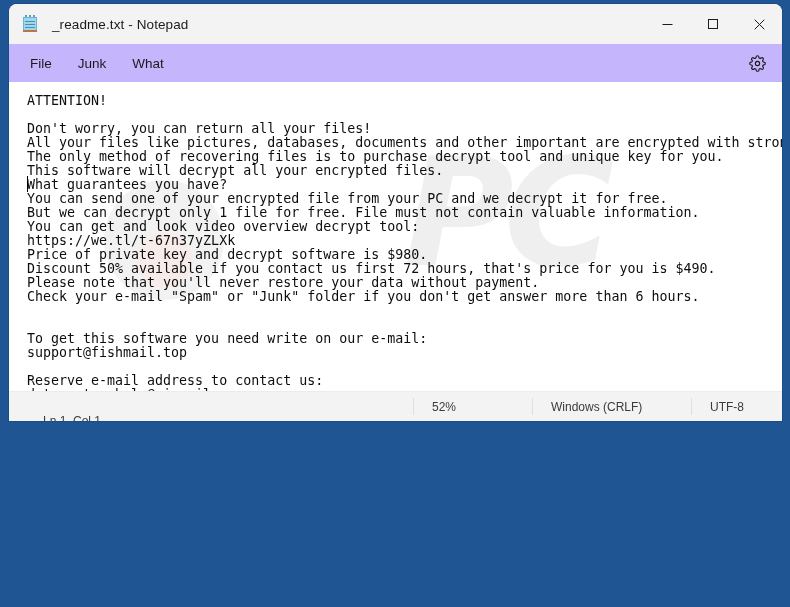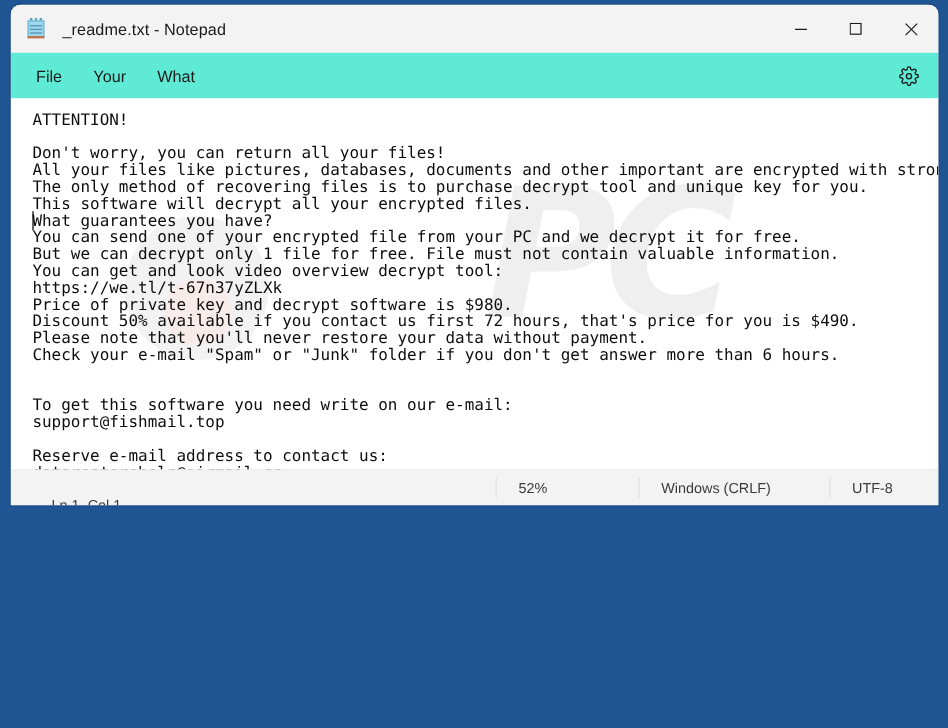--- a/index.html
+++ b/index.html
@@ -96,21 +96,21 @@
     display: flex;
     align-items: center;
     justify-content: center;
     color: #1b1b1b;
   }
 
   
   #menubar {
     height: 38px;
     flex: 0 0 38px;
-    background: #5eead4;
+    background: #c4b5fd;
     display: flex;
     align-items: center;
     padding-left: 10px;
     position: relative;
   }
   .menu-item {
     font-size: 13.5px;
     color: #1b1b1b;
     padding: 5px 11px;
     border-radius: 4px;
@@ -266,21 +266,21 @@
           <svg width="11" height="11" viewBox="0 0 11 11">
             <line x1="0.7" y1="0.7" x2="10.3" y2="10.3" stroke="currentColor" stroke-width="1"></line>
             <line x1="10.3" y1="0.7" x2="0.7" y2="10.3" stroke="currentColor" stroke-width="1"></line>
           </svg>
         </div>
       </div>
     </div>
 
     <div id="menubar">
       <div class="menu-item">File</div>
-      <div class="menu-item">Your</div>
+      <div class="menu-item">Junk</div>
       <div class="menu-item">What</div>
 
       <div id="settings-button">
         <svg width="17" height="17" viewBox="0 0 24 24" fill="none" stroke="#1b1b1b" stroke-width="1.6">
           <circle cx="12" cy="12" r="3"></circle>
           <path d="M19.4 15a1.65 1.65 0 0 0 .33 1.82l.06.06a2 2 0 1 1-2.83 2.83l-.06-.06a1.65 1.65 0 0 0-1.82-.33 1.65 1.65 0 0 0-1 1.51V21a2 2 0 0 1-4 0v-.09A1.65 1.65 0 0 0 9 19.4a1.65 1.65 0 0 0-1.82.33l-.06.06a2 2 0 1 1-2.83-2.83l.06-.06a1.65 1.65 0 0 0 .33-1.82 1.65 1.65 0 0 0-1.51-1H3a2 2 0 0 1 0-4h.09A1.65 1.65 0 0 0 4.6 9a1.65 1.65 0 0 0-.33-1.82l-.06-.06a2 2 0 1 1 2.83-2.83l.06.06a1.65 1.65 0 0 0 1.82.33H9a1.65 1.65 0 0 0 1-1.51V3a2 2 0 0 1 4 0v.09a1.65 1.65 0 0 0 1 1.51 1.65 1.65 0 0 0 1.82-.33l.06-.06a2 2 0 1 1 2.83 2.83l-.06.06a1.65 1.65 0 0 0-.33 1.82V9a1.65 1.65 0 0 0 1.51 1H21a2 2 0 0 1 0 4h-.09a1.65 1.65 0 0 0-1.51 1z"></path>
         </svg>
       </div>
     </div>
 

